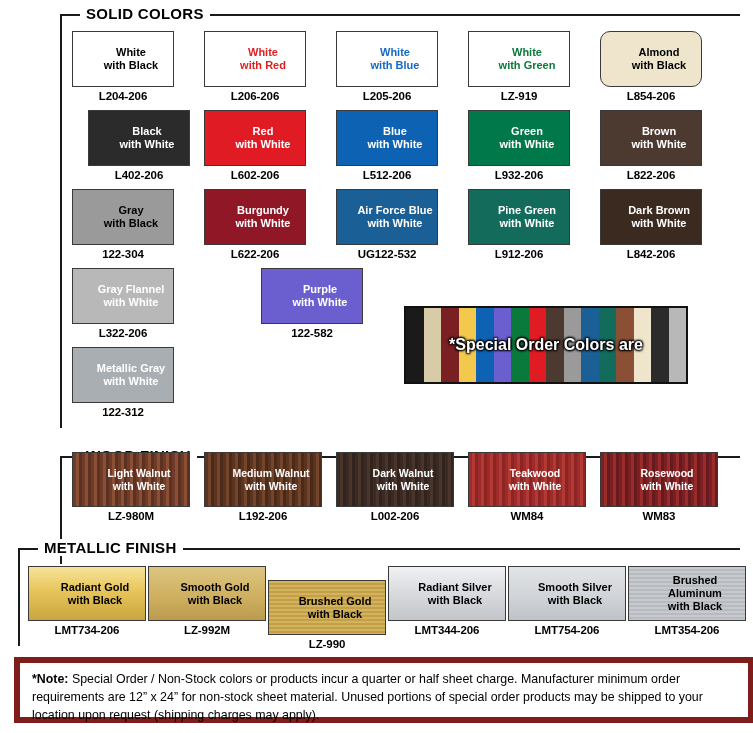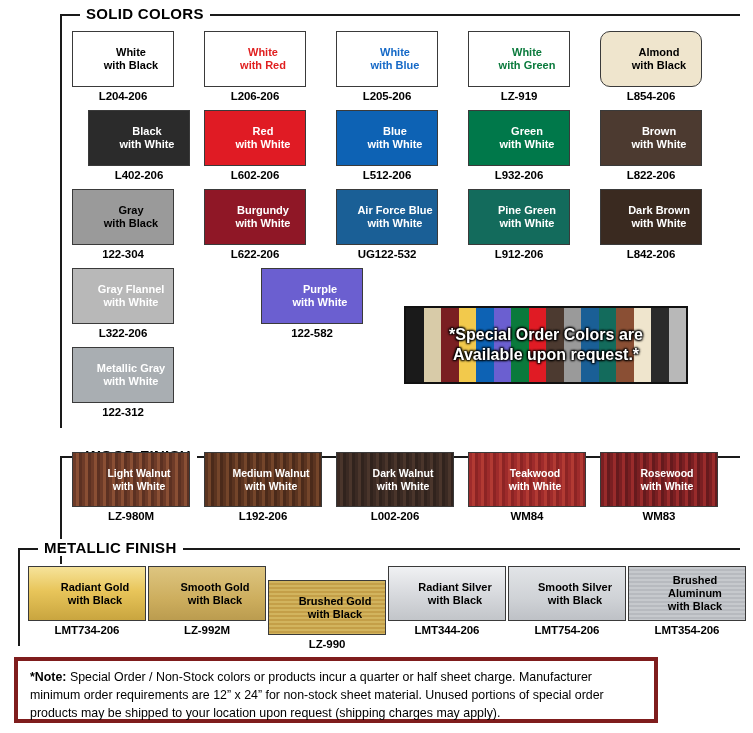--- a/index.html
+++ b/index.html
@@ -116,23 +116,23 @@
     line-height: 1.22;
     text-shadow: 1px 1px 2px #000, -1px 1px 2px #000, 1px -1px 2px #000, -1px -1px 2px #000;
   }
   .banner .btext .l3 { font-size: 15px; }
 
   
   .notebox {
     position: absolute;
     left: 14px;
     top: 657px;
-    width: 644px;
+    width: 740px;
     height: 66px;
-    border: 4px solid #7f1d1d;
+    border: 6px solid #7f1d1d;
     box-sizing: border-box;
     padding: 8px 12px 6px 12px;
     font-size: 12.4px;
     line-height: 1.45;
   }
   .notebox b { font-weight: bold; }
 </style>
 </head>
 <body>
 
@@ -287,21 +287,20 @@
       <i style="background:#9a9a9a"></i>
         <i style="background:#1a5f96"></i>
         <i style="background:#136b5c"></i>
       <i style="background:#8a4f34"></i>
         <i style="background:#efe5cd"></i>
         <i style="background:#2b2b2b"></i>
       <i style="background:#b8b8b8"></i>
     </div>
     <div class="btext">
       <span class="l1">*Special Order Colors are</span>
-      <span class="l2">Available upon request.*</span>
     </div>
   </div>
 
   <div class="section" style="left:60px; top:456px; width:680px; height:108px; border-right:none; border-bottom:none;">
     <span class="section-legend">WOOD FINISH</span>
   </div>
 
   <div class="swatch wood" style="left:72px; top:452px;">
     <div class="chip" style="color:#ffffff; background:repeating-linear-gradient(90deg,#6d3b28 0 3px,#8a4f34 3px 6px,#5c3122 6px 9px);">
       <span class="l1">Light Walnut</span>

